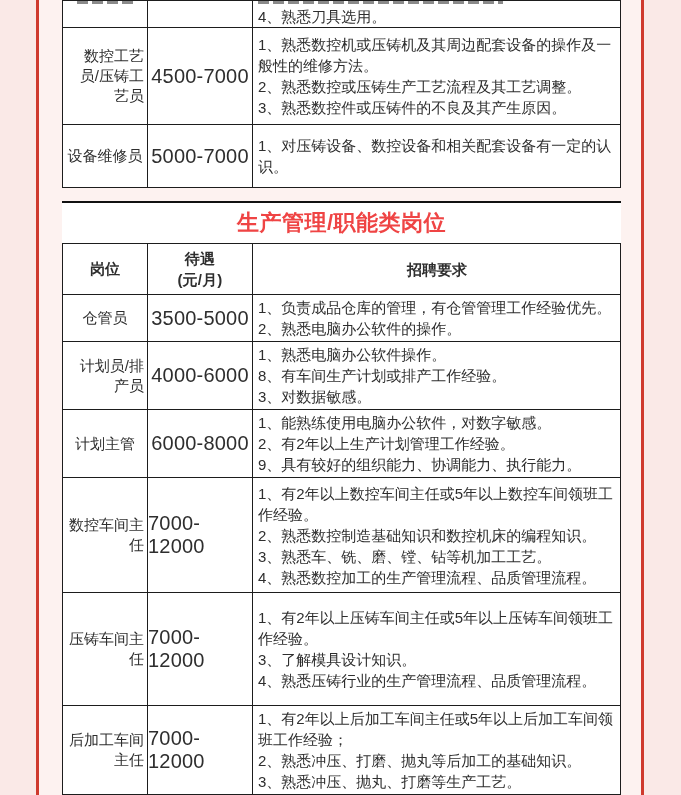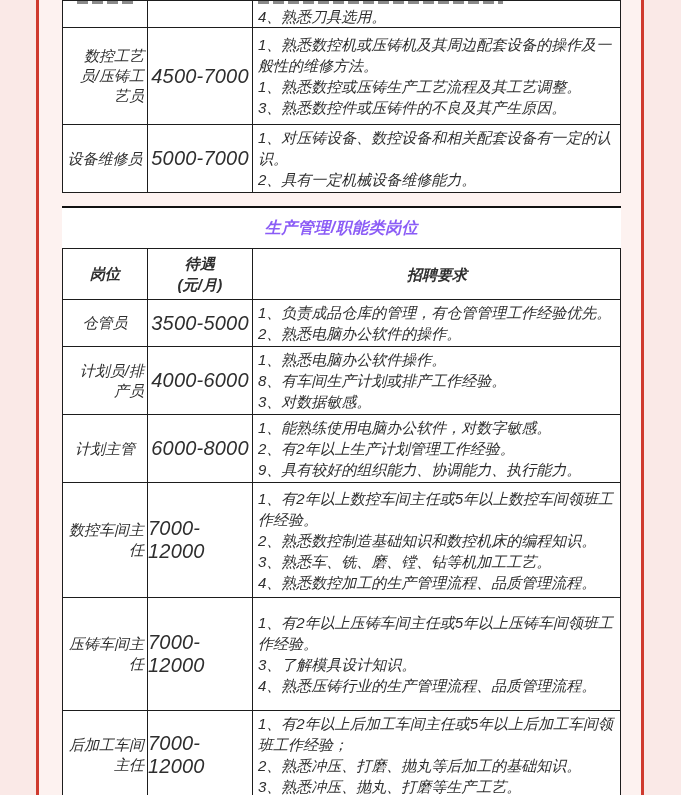--- a/index.html
+++ b/index.html
@@ -5,21 +5,20 @@
   html,body{margin:0;padding:0;}
   body{
     font-family:"Liberation Sans","DejaVu Sans",sans-serif;
     -webkit-font-smoothing:antialiased;
   }
   .page{
     position:relative;
     width:681px;height:795px;
     background:#fae9e7;
     overflow:hidden;
-    font-style:italic;
   }
   .inner-band{
     position:absolute;left:39px;top:0;width:602px;height:795px;
     background:#fdf2f0;
   }
   .red-line{
     position:absolute;top:0;bottom:0;width:3px;
   }
   .red-line.left{left:36px;}
   .red-line.right{left:641px;}
@@ -67,21 +66,21 @@
   .cut-row .req-first{margin-top:4px;}
   
   .section-caption{
     margin-top:13px;
     background:#ffffff;
     border-top:2px solid #111111;
     height:40px;
     display:flex;align-items:center;justify-content:center;
   }
   .section-title{
-    font-size:16px;font-weight:bold;color:#8b5cf6;letter-spacing:.5px;
+    font-size:22px;font-weight:bold;color:#ef4444;letter-spacing:.5px;
   }
 </style>
 </head>
 <body>
 
 <div class="page" style="background: rgb(250, 233, 231);">
   <div class="inner-band" style="background: rgb(253, 242, 240);"></div>
   <div class="red-line left" style="background: rgb(207, 58, 46);"></div>
   <div class="red-line right" style="background: rgb(207, 58, 46);"></div>
 
@@ -98,31 +97,30 @@
           <span class="sliver sliver-line"></span>
           <div class="req-item req-first">4、熟悉刀具选用。</div>
         </div>
       </div>
 
       <div class="row h-96">
         <div class="cell c1">数控工艺员/压铸工艺员</div>
         <div class="cell c2">4500-7000</div>
         <div class="cell c3">
           <div class="req-item">1、熟悉数控机或压铸机及其周边配套设备的操作及一般性的维修方法。</div>
-          <div class="req-item">1、熟悉数控或压铸生产工艺流程及其工艺调整。</div>
+          <div class="req-item">2、熟悉数控或压铸生产工艺流程及其工艺调整。</div>
           <div class="req-item">3、熟悉数控件或压铸件的不良及其产生原因。</div>
         </div>
       </div>
 
       <div class="row h-62">
         <div class="cell c1">设备维修员</div>
         <div class="cell c2">5000-7000</div>
         <div class="cell c3">
           <div class="req-item">1、对压铸设备、数控设备和相关配套设备有一定的认识。</div>
-          <div class="req-item">2、具有一定机械设备维修能力。</div>
         </div>
       </div>
 
     </div>
 
     <div class="section-caption">
       <span class="section-title">生产管理/职能类岗位</span>
     </div>
 
     <div class="tbl">

